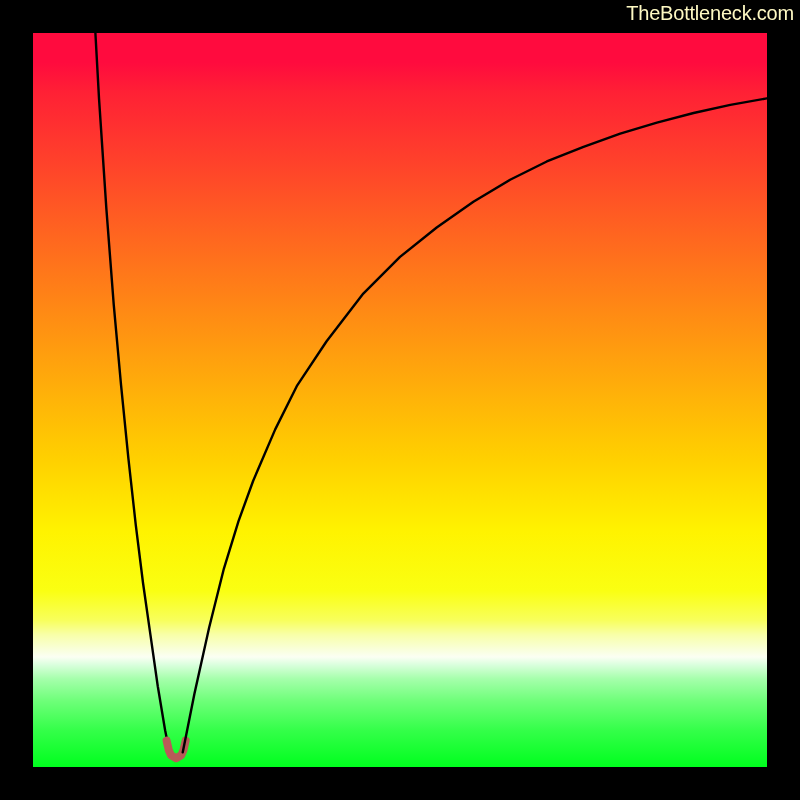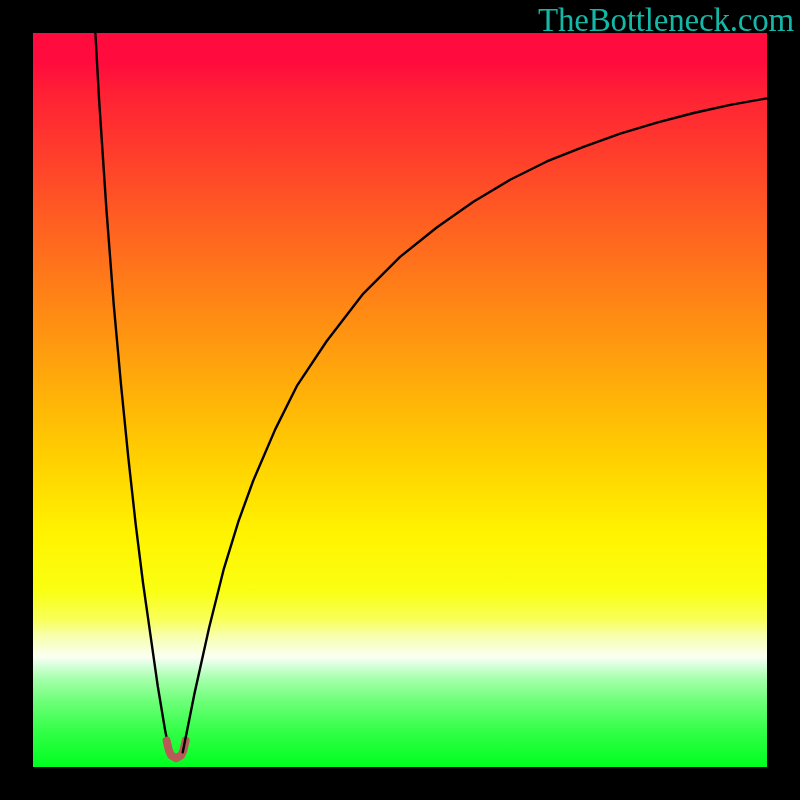--- a/index.html
+++ b/index.html
@@ -51,24 +51,24 @@
     );
   }
   .curves {
     position: absolute;
     inset: 0;
   }
   .watermark {
     position: absolute;
     top: 2px;
     right: 6px;
-    font-family: Liberation Serif, serif;
-    font-size: 33px;
+    font-family: Liberation Sans, sans-serif;
+    font-size: 20px;
     font-weight: 400;
-    color: #14b8a6;
+    color: #fef9c3;
     letter-spacing: -0.2px;
   }
 </style>
 </head>
 <body>
 
 <div class="container">
 
   <div class="plot-area">
     <div class="gradient-bg"></div>

